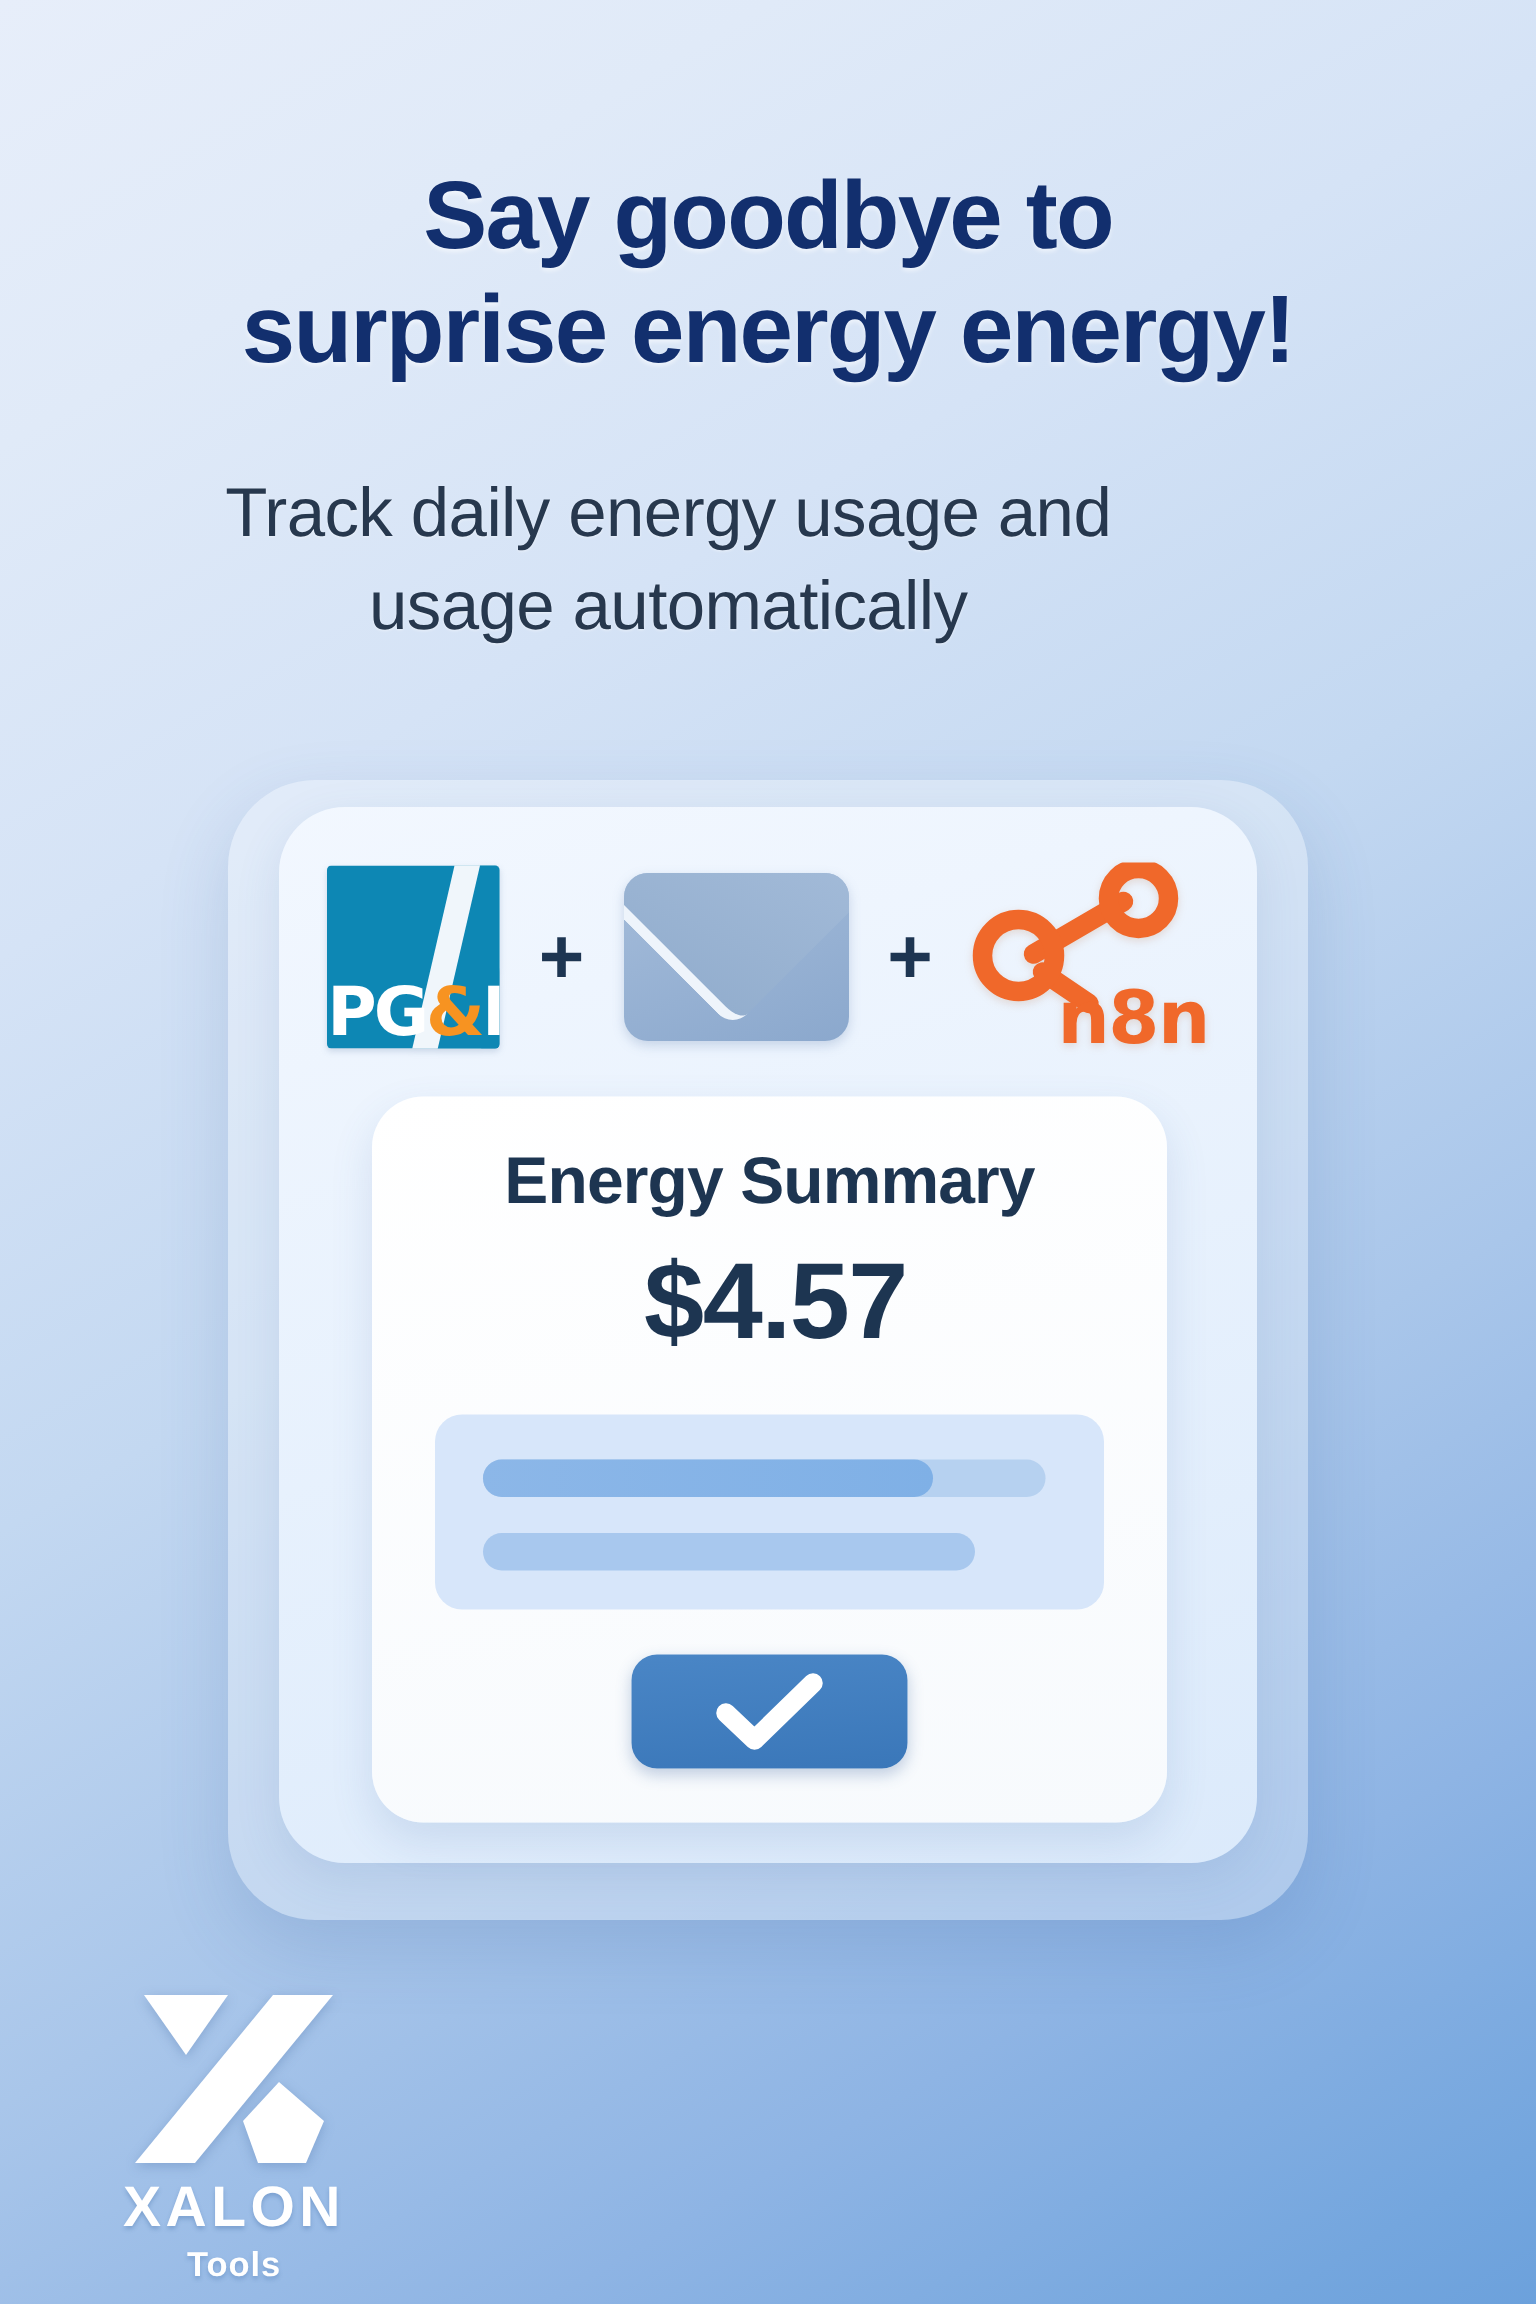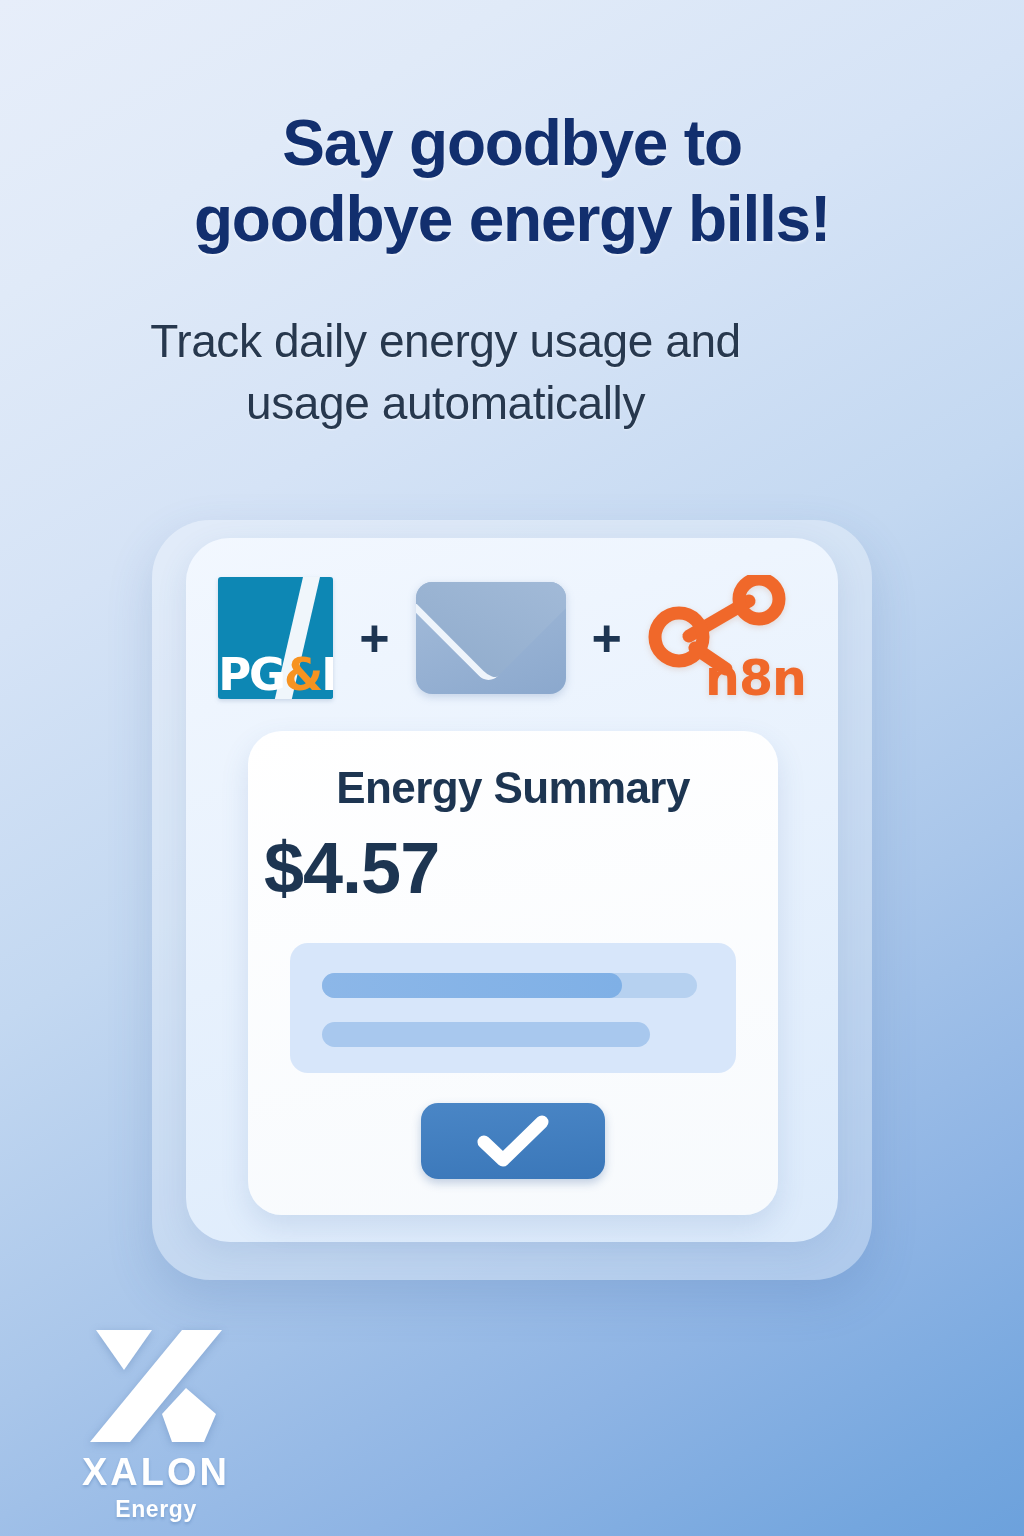--- a/index.html
+++ b/index.html
@@ -218,23 +218,24 @@
     top: 32px;
     width: 530px;
     text-align: center;
     font-size: 44px;
     font-weight: bold;
     color: #1d3551;
     letter-spacing: -0.6px;
   }
   .card-amount {
     position: absolute;
-    left: 16px;
+    left: 4px;
     top: 96px;
     width: 530px;
+    text-align: center;
     font-size: 72px;
     font-weight: bold;
     color: #1d3551;
     letter-spacing: -1px;
   }
 
   .detail-panel {
     position: absolute;
     left: 42px;
     top: 212px;
@@ -314,21 +315,21 @@
     text-shadow: 0 2px 3px rgba(50,95,155,0.30);
   }
 </style>
 </head>
 <body>
 
 <div id="poster">
 
   <div class="headline">
     <span>Say goodbye to</span>
-    <span class="l2">goodbye energy bills!</span>
+    <span class="l2">surprise energy energy!</span>
   </div>
 
   <div class="subhead">
     <span>Track daily energy usage and</span>
     <span class="l2">usage automatically</span>
   </div>
 
   <div class="outer-panel"></div>
   <div class="mid-panel"></div>
 
@@ -383,16 +384,16 @@
 
   </div>
 
   <div class="brand">
     <svg class="brand-mark" viewBox="0 0 140 120" aria-hidden="true">
       <polygon points="10,4 66,4 38,44" fill="#ffffff"></polygon>
       <polygon points="96,4 136,4 44,116 4,116" fill="#ffffff"></polygon>
       <polygon points="100,62 130,88 118,116 86,116 76,88" fill="#ffffff"></polygon>
     </svg>
     <div class="brand-name">XALON</div>
-    <div class="brand-sub">Energy</div>
+    <div class="brand-sub">Tools</div>
   </div>
 
 </div>
 
 </body></html>

